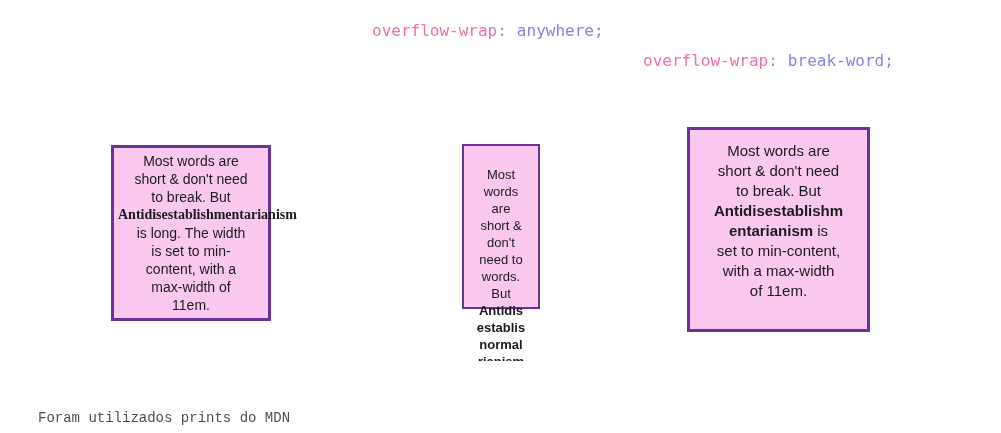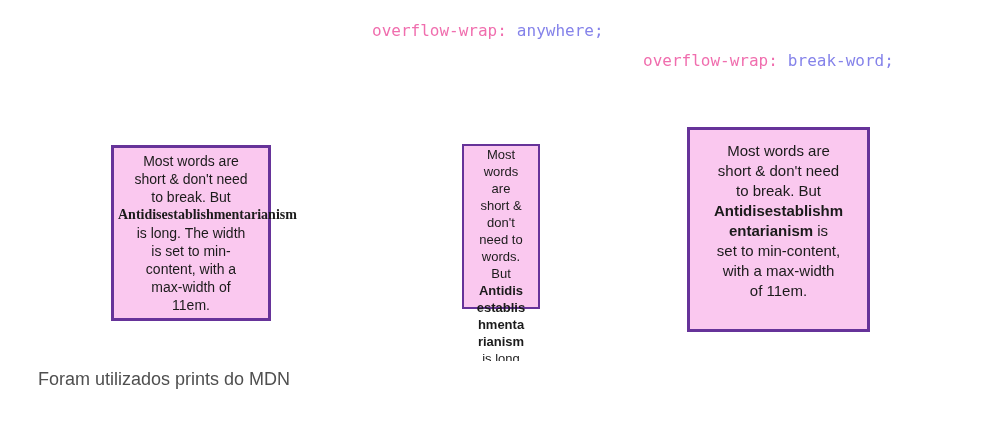--- a/index.html
+++ b/index.html
@@ -52,37 +52,37 @@
     position: absolute;
     left: 450px; top: 144px;
     width: 150px; height: 217px;
     overflow: hidden;
   }
   #box-anywhere {
     position: relative;
     margin-left: 12px;
     width: 78px; height: 165px;
     border-width: 2px;
-    padding: 0 2px 0 2px;
+    padding: 20px 2px 0 2px;
     font-size: 13px; line-height: 17px;
     overflow: visible; 
   }
 
   #box-breakword {
     left: 687px; top: 127px;
     width: 183px; height: 205px;
     padding: 11px 4px 8px 4px;
     font-size: 15px; line-height: 20px;
   }
 
   .caption {
     position: absolute;
-    left: 38px; top: 368px;
-    font-family: Liberation Sans, sans-serif;
-    font-size: 18px;
+    left: 38px; top: 407px;
+    font-family: Liberation Mono, monospace;
+    font-size: 14px;
     line-height: 22px;
     color: var(--caption-text, #4f4f4f);
     white-space: nowrap;
   }
 </style>
 </head>
 <body>
 
 <div class="stage">
 
@@ -108,21 +108,21 @@
         <div class="line"><span>Most</span></div>
         <div class="line"><span>words</span></div>
         <div class="line"><span>are</span></div>
         <div class="line"><span>short &amp;</span></div>
         <div class="line"><span>don't</span></div>
         <div class="line"><span>need to</span></div>
         <div class="line"><span>words.</span></div>
         <div class="line"><span>But</span></div>
         <div class="line"><span class="bold">Antidis</span></div>
         <div class="line"><span class="bold">establis</span></div>
-        <div class="line"><span class="bold">hmenta</span></div>
+        <div class="line"><span class="bold">normal</span></div>
         <div class="line"><span class="bold">rianism</span></div>
         <div class="line"><span>is long</span></div>
       </div>
   </div>
 
   <div class="box" id="box-breakword">
       <div class="line"><span>Most words are</span></div>
       <div class="line"><span>short &amp; don't need</span></div>
       <div class="line"><span>to break. But</span></div>
       <div class="line"><span class="bold">Antidisestablishm</span></div>

